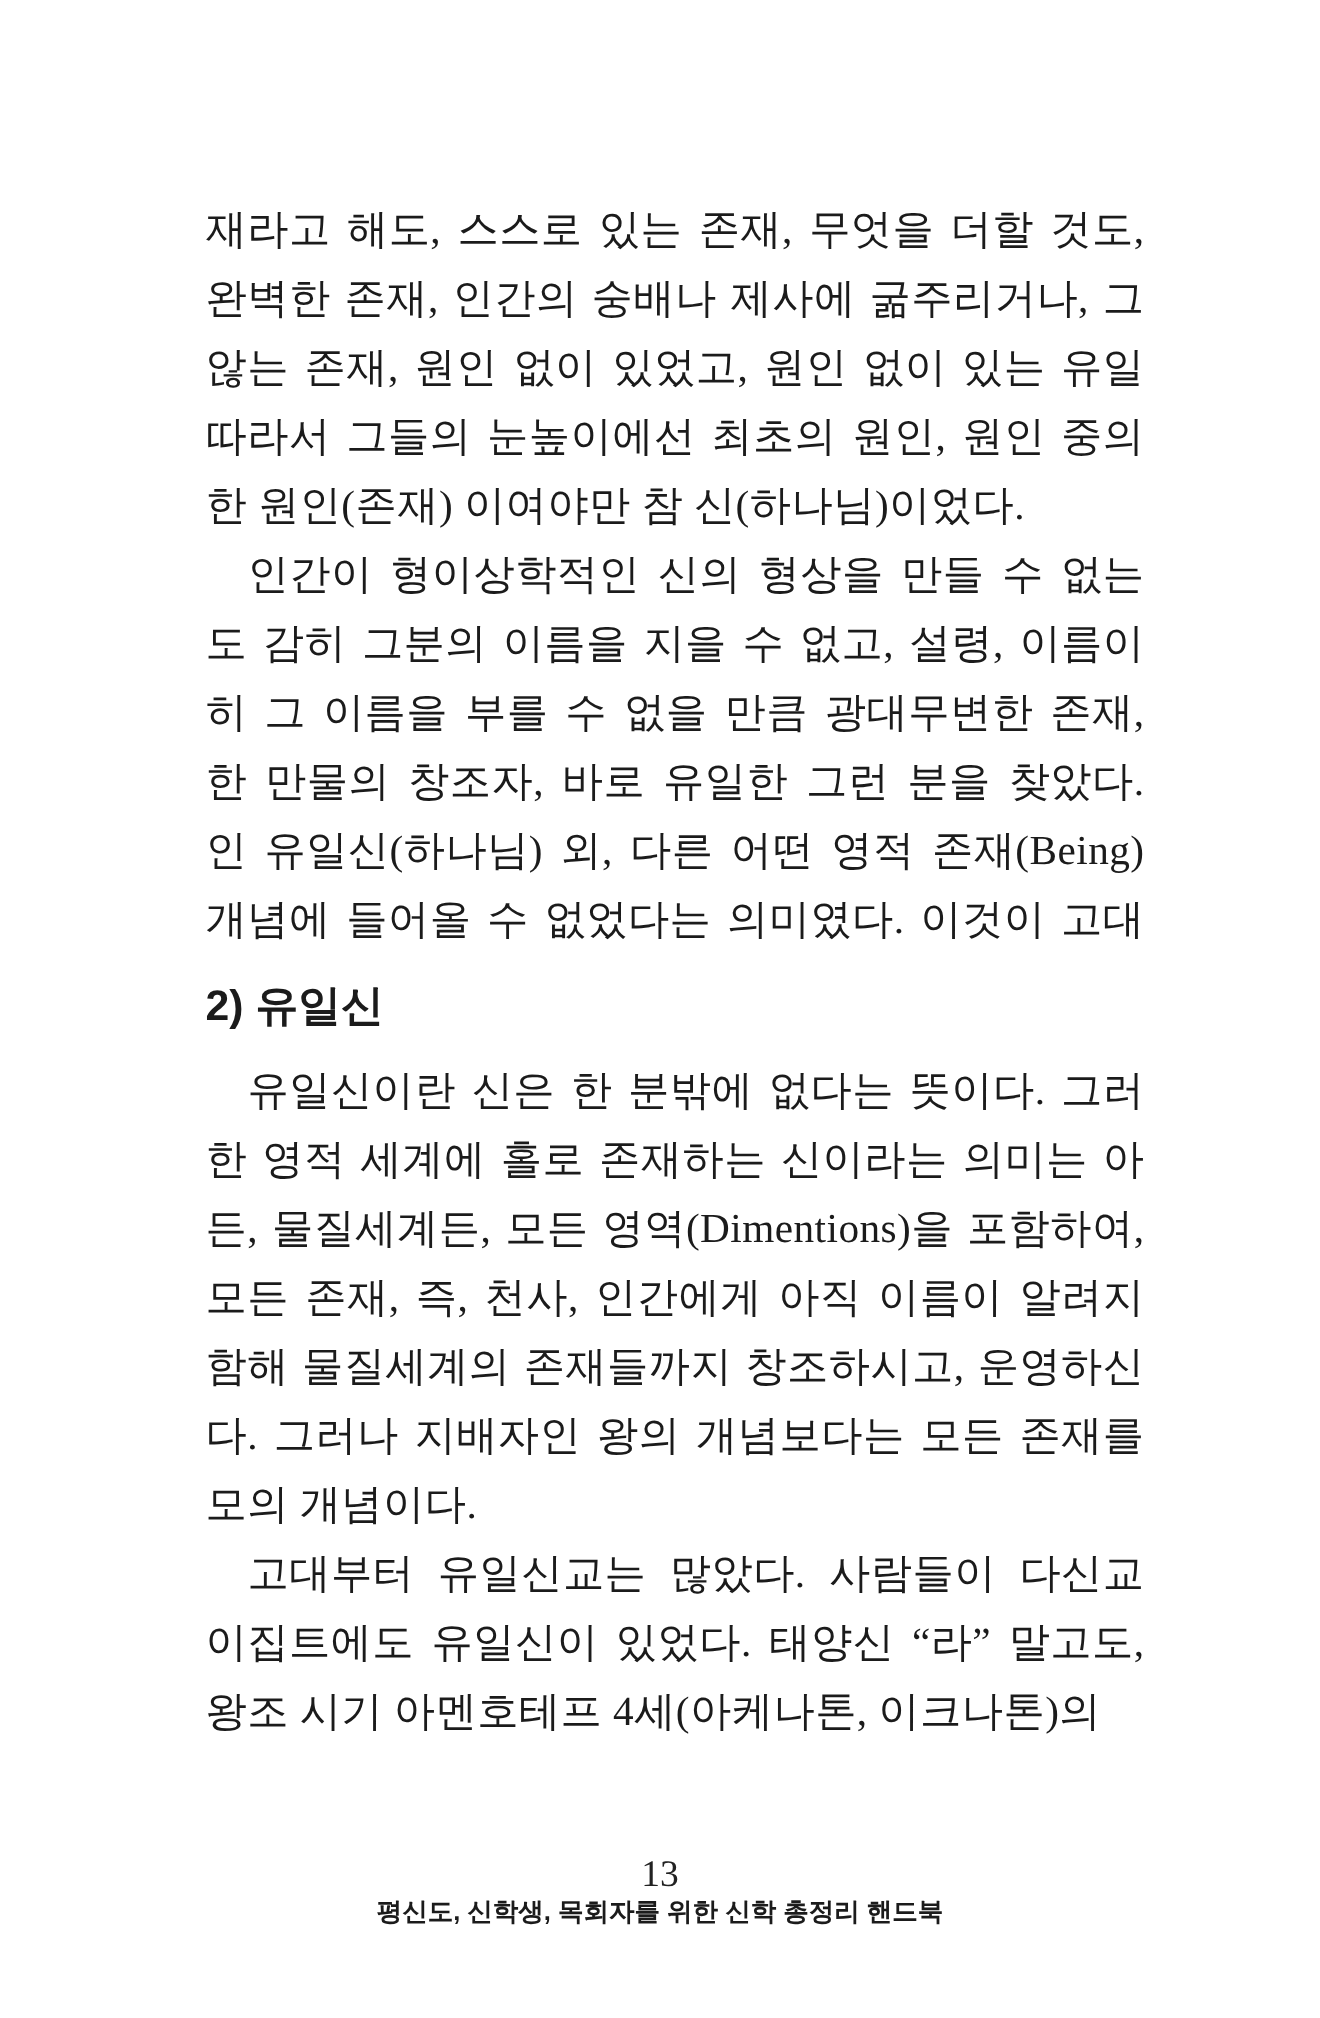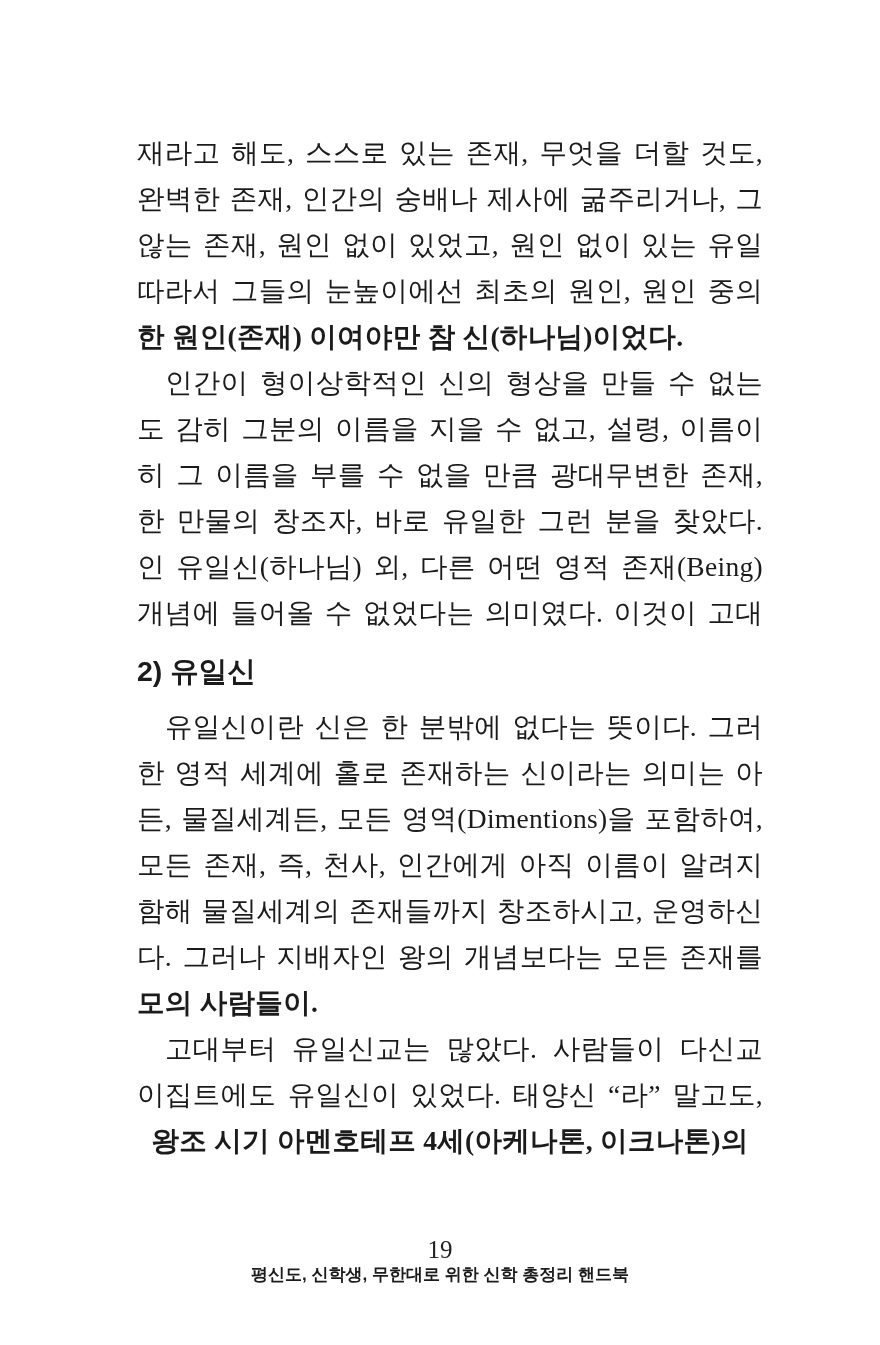--- a/index.html
+++ b/index.html
@@ -30,23 +30,22 @@
     font-size: 27.5px;
     line-height: 46px;
     height: 46px;
     letter-spacing: 0.3px;
     text-align: justify;
     text-align-last: justify;
     overflow: hidden;
     white-space: normal;
   }
   .line.para-end {
-    text-align: center;
+    text-align: left;
     text-align-last: left;
-    font-weight: bold;
   }
   .line.indent {
     text-indent: 28px;
   }
   .heading {
     font-family: "Liberation Sans", sans-serif;
     font-weight: bold;
     font-size: 28.5px;
     line-height: 40px;
     margin-top: 15px;
@@ -94,23 +93,23 @@
       <div class="line">한 만물의 창조자, 바로 유일한 그런 분을 찾았다. 그러니까 절대적</div>
       <div class="line">인 유일신(하나님) 외, 다른 어떤 영적 존재(Being)도 그들이 찾는 신</div>
       <div class="line">개념에 들어올 수 없었다는 의미였다. 이것이 고대 철학에서 정리한</div>
       <div class="heading">2) 유일신</div>
       <div class="line indent">유일신이란 신은 한 분밖에 없다는 뜻이다. 그러나 무한대로 광활</div>
       <div class="line">한 영적 세계에 홀로 존재하는 신이라는 의미는 아니다. 영적 세계</div>
       <div class="line">든, 물질세계든, 모든 영역(Dimentions)을 포함하여, 그 세계 안의</div>
       <div class="line">모든 존재, 즉, 천사, 인간에게 아직 이름이 알려지지 않은 존재를 포</div>
       <div class="line">함해 물질세계의 존재들까지 창조하시고, 운영하신 분이라는 의미</div>
       <div class="line">다. 그러나 지배자인 왕의 개념보다는 모든 존재를 있게(낳은) 한 부</div>
-      <div class="line para-end">모의 사람들이.</div>
+      <div class="line para-end">모의 개념이다.</div>
       <div class="line indent">고대부터 유일신교는 많았다. 사람들이 다신교 국가로 알고 있는</div>
       <div class="line">이집트에도 유일신이 있었다. 태양신 “라” 말고도, 고대 이집트의 18</div>
       <div class="line para-end">왕조 시기 아멘호테프 4세(아케나톤, 이크나톤)의 종교개혁으로 이집</div>
     </main>
 
-  <div class="footer-pagenum">19</div>
+  <div class="footer-pagenum">13</div>
 
-  <div class="footer-title">평신도, 신학생, 무한대로 위한 신학 총정리 핸드북</div>
+  <div class="footer-title">평신도, 신학생, 목회자를 위한 신학 총정리 핸드북</div>
 
 </div>
 
 </body></html>

